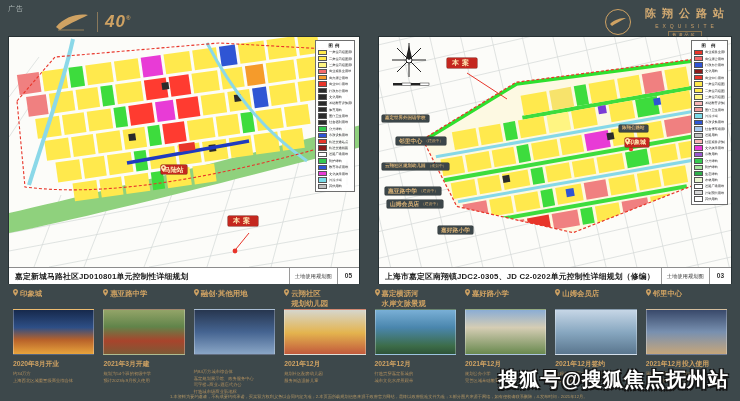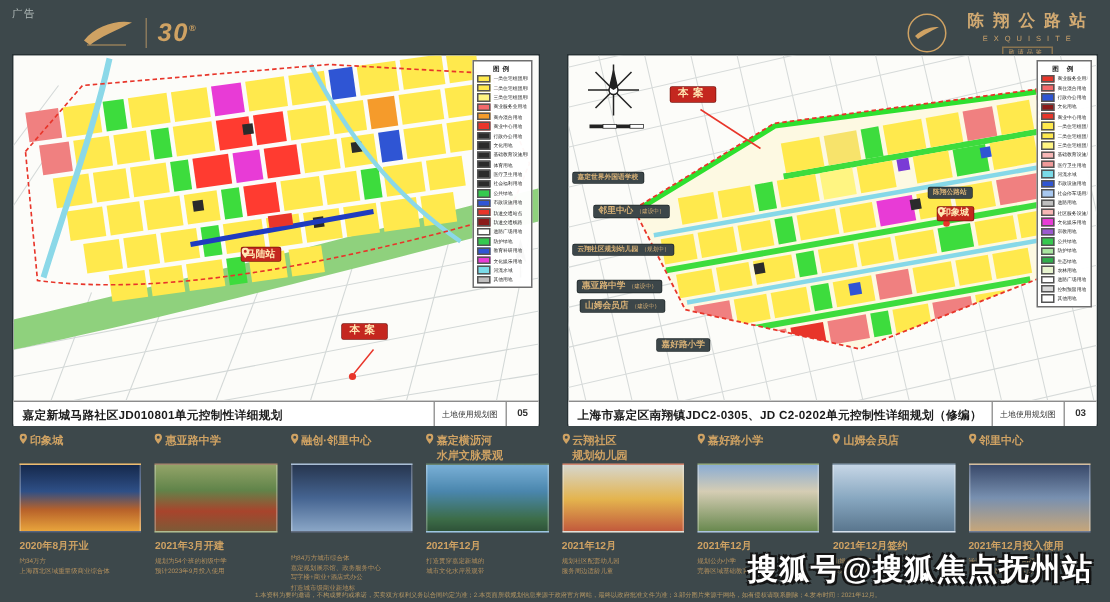--- a/index.html
+++ b/index.html
@@ -67,21 +67,21 @@
 <body>
 
 <div class="ad-tag">广告</div>
 
 <div class="brand-left">
   <svg width="36" height="22" viewBox="0 0 36 22">
     <path d="M2,16 C10,6 24,2 34,4 C24,9 12,14 6,19 Z" fill="#cfa263"></path>
     <path d="M4,19 h26" stroke="#cfa263" stroke-width="1" opacity=".6"></path>
   </svg>
   <div class="divider"></div>
-  <div class="num30"><span>30</span><sup>®</sup></div>
+  <div class="num30"><span>40</span><sup>®</sup></div>
 </div>
 
 <div class="brand-right">
   <div class="brand-ring">
     <svg width="16" height="10" viewBox="0 0 16 10">
       <path d="M0,7 C5,2 11,1 16,1 C10,4 5,7 2,9 Z" fill="#cfa263"></path>
     </svg>
   </div>
   <div class="brand-col">
     <div class="brand-name">陈翔公路站</div>
@@ -562,56 +562,56 @@
     <div class="card-photo p2"></div>
     <div class="card-date">2021年3月开建</div>
     <div class="card-desc">规划为54个班的初级中学<br>预计2023年9月投入使用</div>
   </div>
 
   <div class="card">
     <div class="card-title">
       <svg class="pin" width="5" height="7" viewBox="0 0 10 14">
           <path d="M5,0 C8,0 10,2.2 10,5 C10,8.5 5,14 5,14 C5,14 0,8.5 0,5 C0,2.2 2,0 5,0 Z M5,3 A2,2 0 1,0 5,7 A2,2 0 1,0 5,3Z" fill="#cfa263"></path>
         </svg>
-      <span class="card-title-text">融创·邻里中心</span>
+      <span class="card-title-text">融创·其他用地</span>
     </div>
     <div class="card-photo p3"></div>
     <div class="card-date" style="visibility: hidden;"></div>
     <div class="card-desc">约84万方城市综合体<br>嘉定规划展示馆、政务服务中心<br>写字楼+商业+酒店式办公<br>打造城市级商业新地标</div>
   </div>
 
   <div class="card">
     <div class="card-title">
       <svg class="pin" width="5" height="7" viewBox="0 0 10 14">
           <path d="M5,0 C8,0 10,2.2 10,5 C10,8.5 5,14 5,14 C5,14 0,8.5 0,5 C0,2.2 2,0 5,0 Z M5,3 A2,2 0 1,0 5,7 A2,2 0 1,0 5,3Z" fill="#cfa263"></path>
         </svg>
+      <span class="card-title-text">云翔社区<br>规划幼儿园</span>
+    </div>
+    <div class="card-photo p5"></div>
+    <div class="card-date">2021年12月</div>
+    <div class="card-desc">规划社区配套幼儿园<br>服务周边适龄儿童</div>
+  </div>
+
+  <div class="card">
+    <div class="card-title">
+      <svg class="pin" width="5" height="7" viewBox="0 0 10 14">
+          <path d="M5,0 C8,0 10,2.2 10,5 C10,8.5 5,14 5,14 C5,14 0,8.5 0,5 C0,2.2 2,0 5,0 Z M5,3 A2,2 0 1,0 5,7 A2,2 0 1,0 5,3Z" fill="#cfa263"></path>
+        </svg>
       <span class="card-title-text">嘉定横沥河<br>水岸文脉景观</span>
     </div>
     <div class="card-photo p4"></div>
     <div class="card-date">2021年12月</div>
     <div class="card-desc">打造贯穿嘉定新城的<br>城市文化水岸景观带</div>
   </div>
 
   <div class="card">
     <div class="card-title">
       <svg class="pin" width="5" height="7" viewBox="0 0 10 14">
           <path d="M5,0 C8,0 10,2.2 10,5 C10,8.5 5,14 5,14 C5,14 0,8.5 0,5 C0,2.2 2,0 5,0 Z M5,3 A2,2 0 1,0 5,7 A2,2 0 1,0 5,3Z" fill="#cfa263"></path>
         </svg>
-      <span class="card-title-text">云翔社区<br>规划幼儿园</span>
-    </div>
-    <div class="card-photo p5"></div>
-    <div class="card-date">2021年12月</div>
-    <div class="card-desc">规划社区配套幼儿园<br>服务周边适龄儿童</div>
-  </div>
-
-  <div class="card">
-    <div class="card-title">
-      <svg class="pin" width="5" height="7" viewBox="0 0 10 14">
-          <path d="M5,0 C8,0 10,2.2 10,5 C10,8.5 5,14 5,14 C5,14 0,8.5 0,5 C0,2.2 2,0 5,0 Z M5,3 A2,2 0 1,0 5,7 A2,2 0 1,0 5,3Z" fill="#cfa263"></path>
-        </svg>
       <span class="card-title-text">嘉好路小学</span>
     </div>
     <div class="card-photo p6"></div>
     <div class="card-date">2021年12月</div>
     <div class="card-desc">规划公办小学<br>完善区域基础教育配套</div>
   </div>
 
   <div class="card">
     <div class="card-title">
       <svg class="pin" width="5" height="7" viewBox="0 0 10 14">

